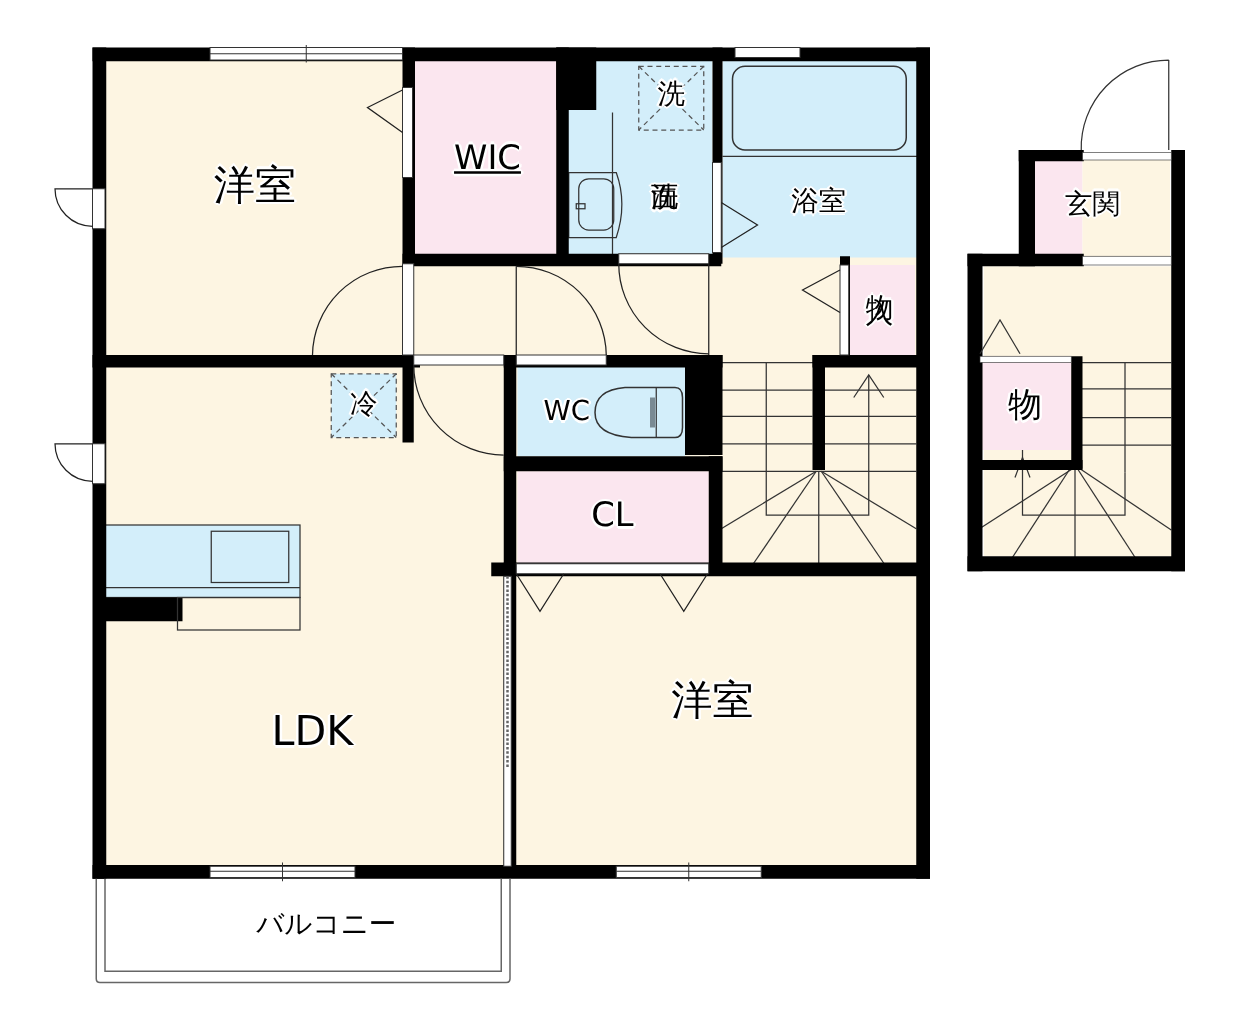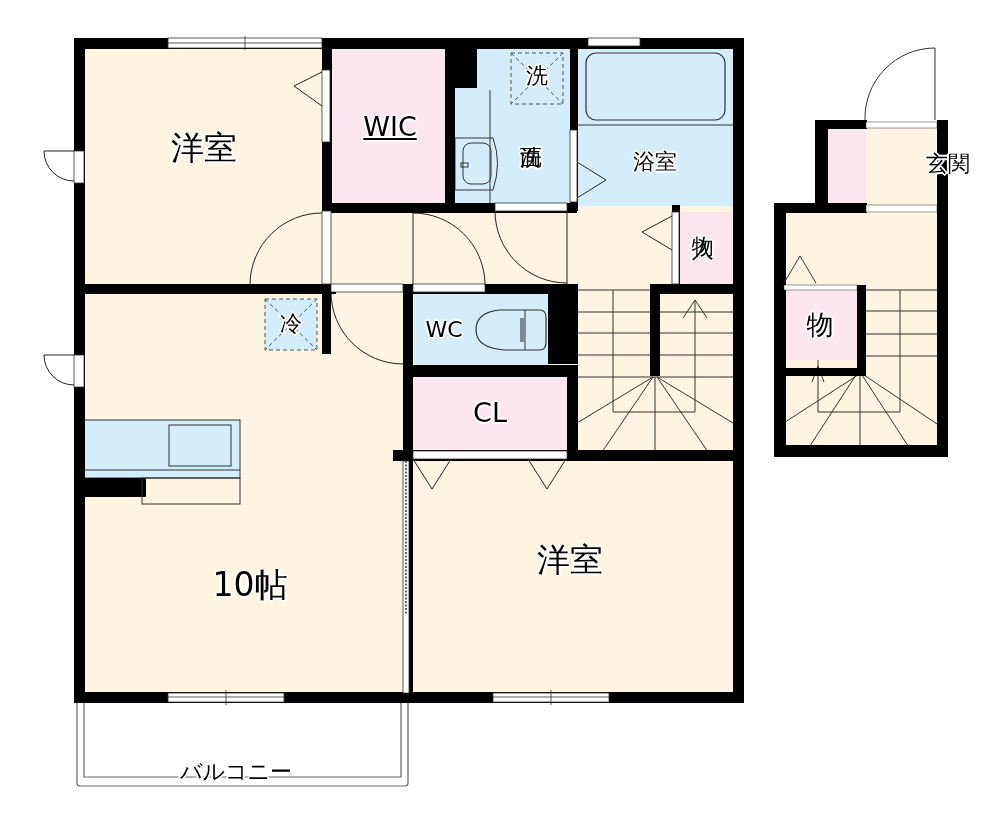--- a/index.html
+++ b/index.html
@@ -210,24 +210,24 @@
 </svg>
 
 <div class="lbl big" style="left:134px; top:118px; width:140px;">
   <div>洋室</div>
 </div>
 <div class="lbl mid" style="left:345px; top:112px; width:90px;text-decoration:underline;">WIC</div>
 <div class="lbl sm" style="left:521px; top:64px; width:32px;">洗</div>
 <div class="lbl sm vert" style="left:518px; top:128px;">洗面</div>
 <div class="lbl sm" style="left:610px; top:150px; width:90px;">浴室</div>
 <div class="lbl sm vert" style="left:690px; top:218px;">物入</div>
-<div class="lbl sm" style="left:913px; top:152px; width:70px;">玄関</div>
+<div class="lbl sm" style="left:839px; top:152px; width:70px;">玄関</div>
 <div class="lbl mid" style="left:786px; top:310px; width:68px;">物</div>
 <div class="lbl sm" style="left:266px; top:312px; width:50px;">冷</div>
 <div class="lbl big" style="left:180px; top:555px; width:140px;">
-  <div>10帖</div>
+  <div>LDK</div>
 </div>
-<div class="lbl sm" style="left:416px; top:318px; width:56px;">WC</div>
+<div class="lbl sm" style="left:416px; top:318px; width:56px;text-align:right;">WC</div>
 <div class="lbl mid" style="left:450px; top:398px; width:80px;text-align:center;">CL</div>
 <div class="lbl big" style="left:500px; top:530px; width:140px;">
   <div>洋室</div>
 </div>
-<div class="lbl sm" style="left:136px; top:728px; width:200px;margin-top:32px;">バルコニー</div>
+<div class="lbl sm" style="left:161px; top:728px; width:200px;">バルコニー</div>
 
 </body></html>

